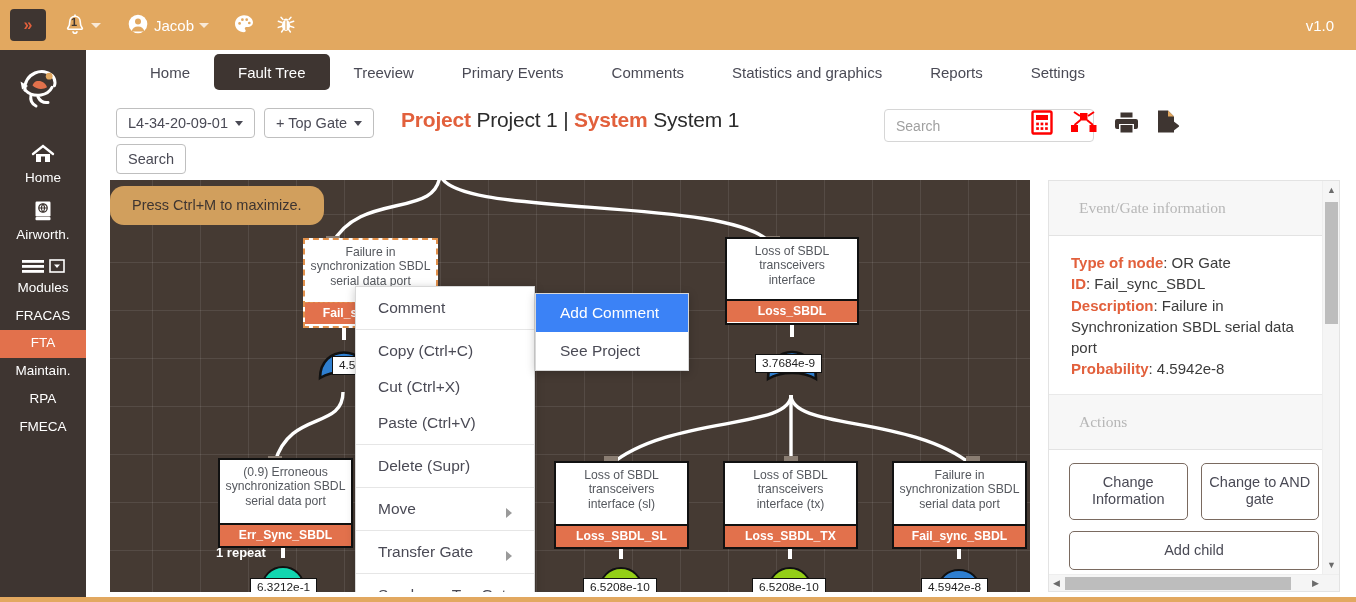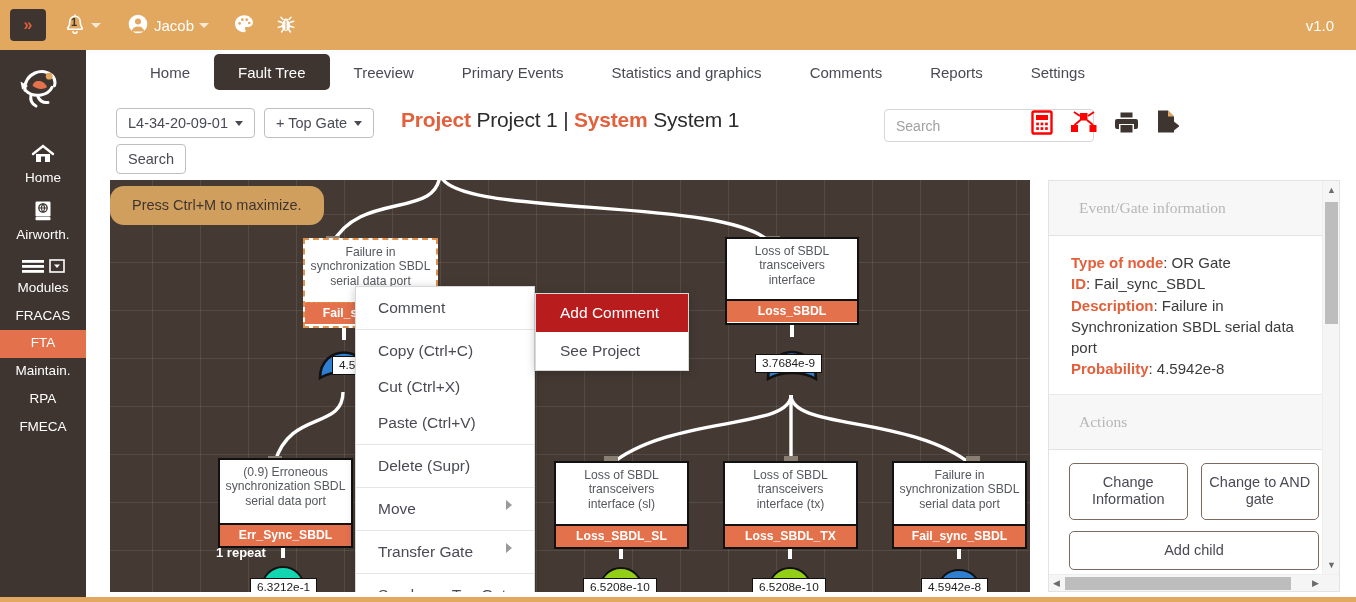--- a/index.html
+++ b/index.html
@@ -127,32 +127,32 @@
     position:absolute; color:#fff; font-size:13px; font-weight:bold; white-space:nowrap;
   }
 
   
   .ctx {
     position:absolute; background:#fff; border:1px solid #d8d8d8;
     box-shadow:0 2px 9px rgba(0,0,0,.22); z-index:40; padding:3px 0;
   }
   .ctx-item {
     font-size:15.5px; color:#4a4a55; padding:9px 22px 9px 22px;
-    cursor:pointer; white-space:nowrap; display:flex; align-items:flex-start;
+    cursor:pointer; white-space:nowrap; display:flex; align-items:flex-end;
     justify-content:space-between; gap:30px;
   }
   .ctx-sep { height:1px; background:#e6e6e6; margin:3px 0; }
   .ctx-arrow { width:0;height:0;border-top:5px solid transparent;border-bottom:5px solid transparent;
                border-left:6px solid #9a9a9a; }
   .ctx-sub {
     position:absolute; background:#fff; border:1px solid #d8d8d8;
     box-shadow:0 2px 9px rgba(0,0,0,.22); z-index:41; padding:0;
   }
   .ctx-sub .ctx-item { padding:10px 24px; }
-  .ctx-sub .ctx-item.hl { background:#b91c1c; color:#fff; }
+  .ctx-sub .ctx-item.hl { background:#3b82f6; color:#fff; }
 
   
   .rpanel {
     position:absolute; left:1048px; top:180px; width:292px; height:412px;
     background:#fff; border:1px solid #e3e3e3; overflow:hidden;
   }
   .rp-head {
     background:#f7f7f7; border-bottom:1px solid #e3e3e3; color:#b7b7b7;
     font-size:15.5px; padding:18px 0 18px 30px;font-family:Liberation Serif, serif;
   }
@@ -320,24 +320,24 @@
     <div class="nav-tab active">
         <span>Fault Tree</span>
       </div>
     <div class="nav-tab">
         <span>Treeview</span>
       </div>
     <div class="nav-tab">
         <span>Primary Events</span>
       </div>
     <div class="nav-tab">
+        <span>Comments</span>
+      </div>
+    <div class="nav-tab">
         <span>Statistics and graphics</span>
-      </div>
-    <div class="nav-tab">
-        <span>Comments</span>
       </div>
     <div class="nav-tab">
         <span>Reports</span>
       </div>
     <div class="nav-tab">
         <span>Settings</span>
       </div>
   </div>
 
   <div class="toolbar">

